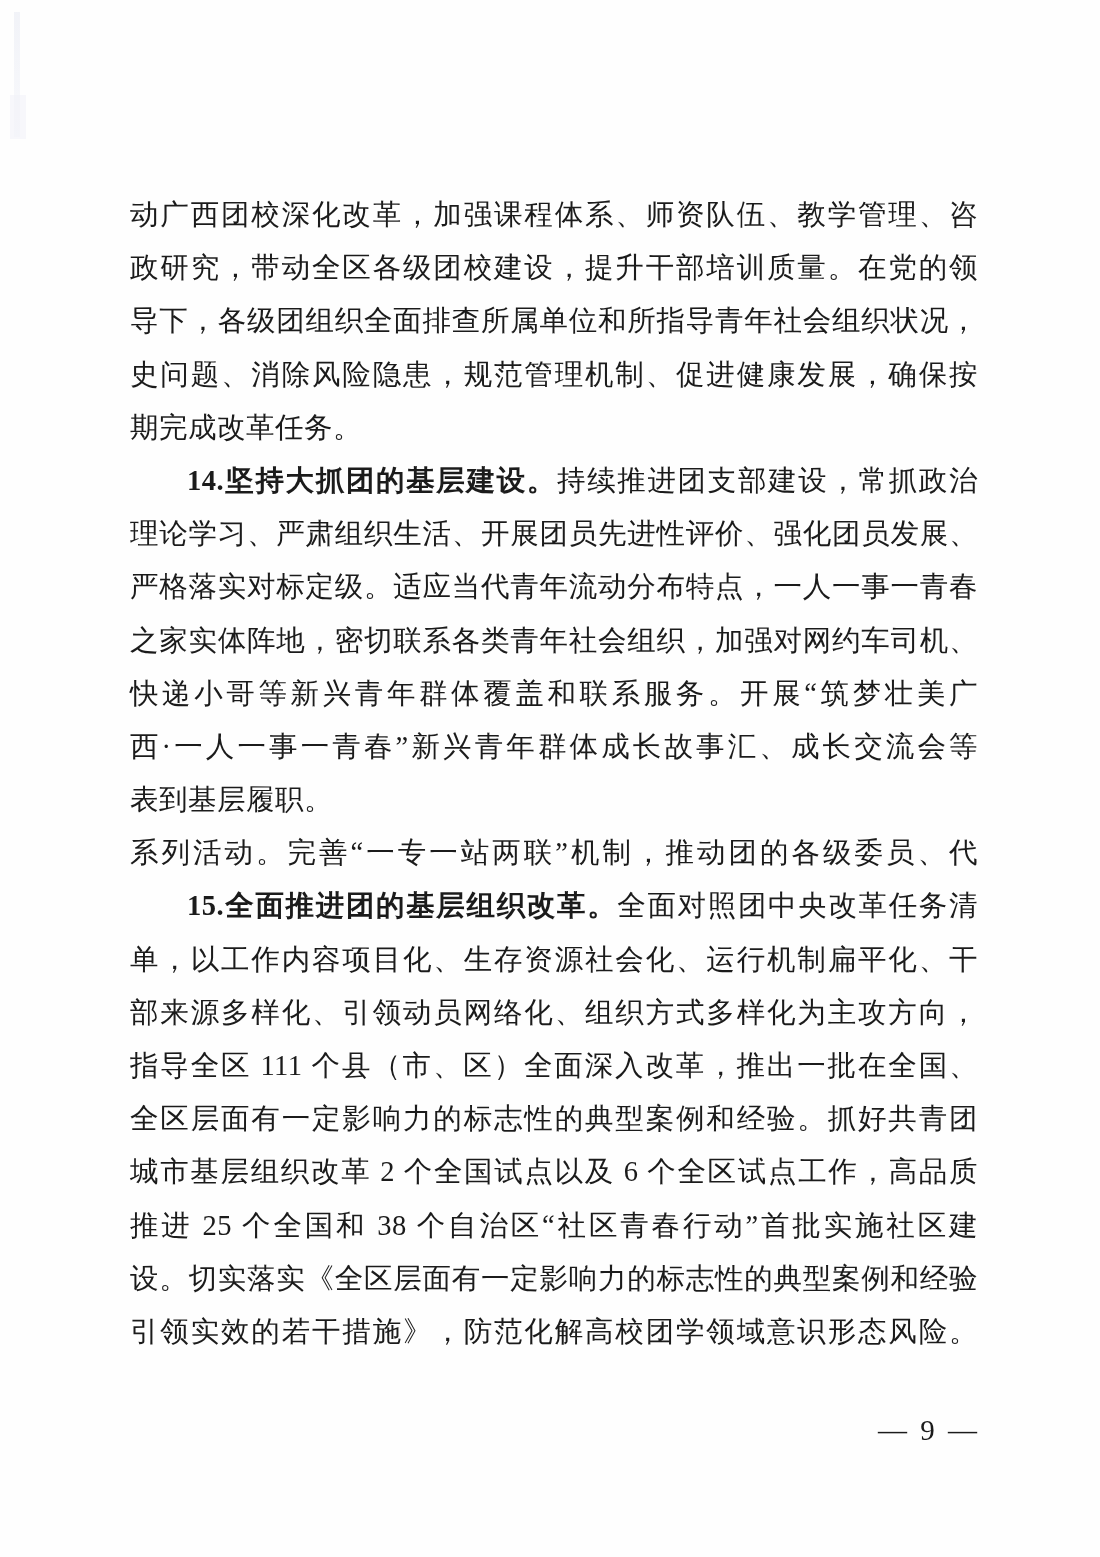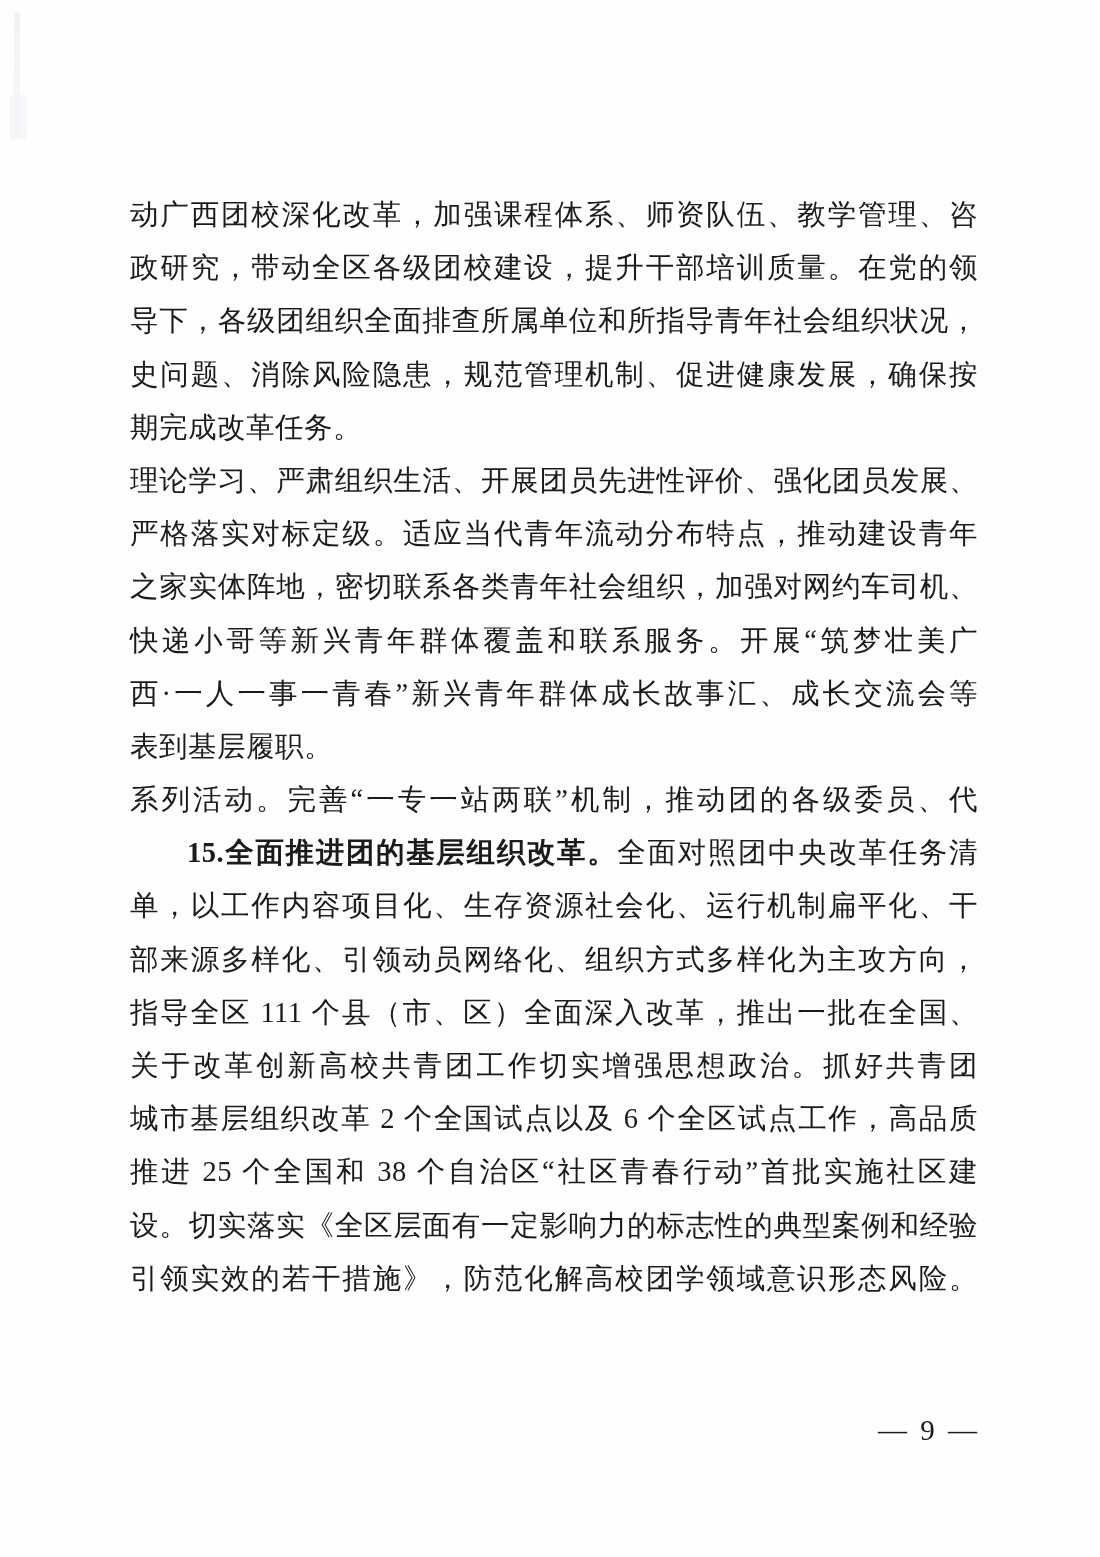--- a/index.html
+++ b/index.html
@@ -75,34 +75,35 @@
 
   <div class="doc-body">
       <div>
         <div class="line">动广西团校深化改革，加强课程体系、师资队伍、教学管理、咨</div>
         <div class="line">政研究，带动全区各级团校建设，提升干部培训质量。在党的领</div>
         <div class="line">导下，各级团组织全面排查所属单位和所指导青年社会组织状况，</div>
         <div class="line">史问题、消除风险隐患，规范管理机制、促进健康发展，确保按</div>
         <div class="line last">期完成改革任务。</div>
       </div>
       <div>
+        <div class="line indent"><span class="lead">14.坚持大抓团的基层建设。</span>持续推进团支部建设，常抓政治</div>
         <div class="line">理论学习、严肃组织生活、开展团员先进性评价、强化团员发展、</div>
-        <div class="line">严格落实对标定级。适应当代青年流动分布特点，推动建设青年</div>
+        <div class="line">严格落实对标定级。适应当代青年流动分布特点，一人一事一青春</div>
         <div class="line">之家实体阵地，密切联系各类青年社会组织，加强对网约车司机、</div>
         <div class="line">快递小哥等新兴青年群体覆盖和联系服务。开展“筑梦壮美广</div>
         <div class="line">西·一人一事一青春”新兴青年群体成长故事汇、成长交流会等</div>
         <div class="line last">表到基层履职。</div>
         <div class="line">系列活动。完善“一专一站两联”机制，推动团的各级委员、代</div>
       </div>
       <div>
         <div class="line indent"><span class="lead">15.全面推进团的基层组织改革。</span>全面对照团中央改革任务清</div>
         <div class="line">单，以工作内容项目化、生存资源社会化、运行机制扁平化、干</div>
         <div class="line">部来源多样化、引领动员网络化、组织方式多样化为主攻方向，</div>
         <div class="line">指导全区 111 个县（市、区）全面深入改革，推出一批在全国、</div>
-        <div class="line">关于改革创新高校共青团工作切实增强思想政治。抓好共青团</div>
+        <div class="line">全区层面有一定影响力的标志性的典型案例和经验。抓好共青团</div>
         <div class="line">城市基层组织改革 2 个全国试点以及 6 个全区试点工作，高品质</div>
         <div class="line">推进 25 个全国和 38 个自治区“社区青春行动”首批实施社区建</div>
         <div class="line">设。切实落实《全区层面有一定影响力的标志性的典型案例和经验</div>
         <div class="line">引领实效的若干措施》，防范化解高校团学领域意识形态风险。</div>
       </div>
     </div>
 
   <div class="page-number">— 9 —</div>
 </div>
 

